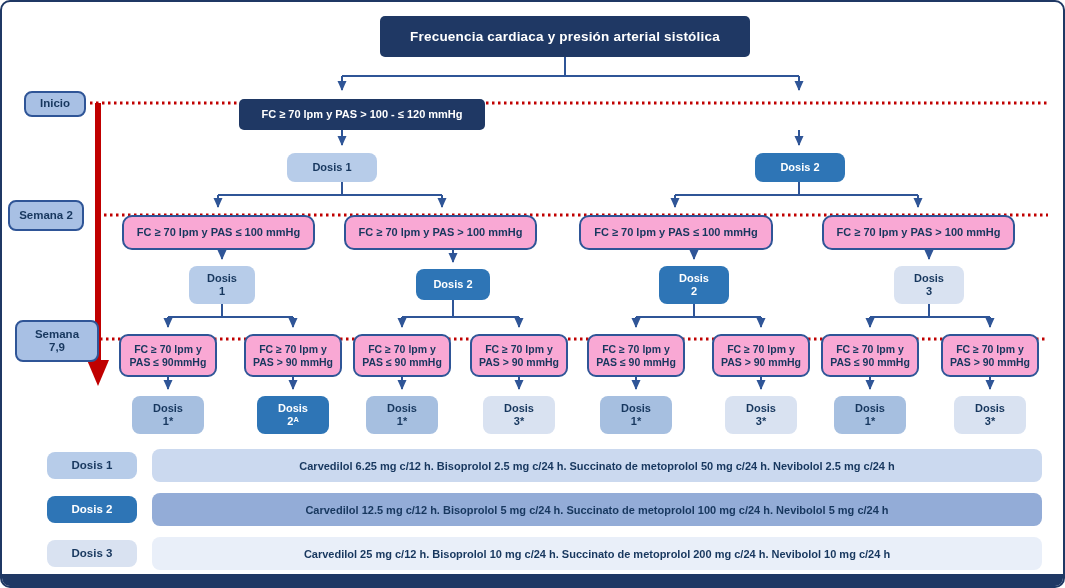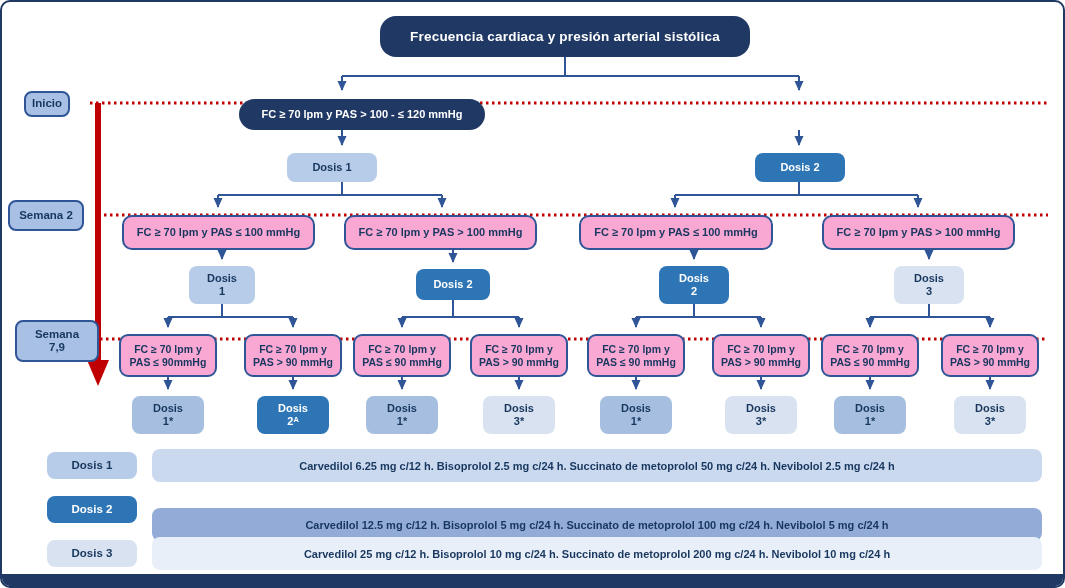--- a/index.html
+++ b/index.html
@@ -7,21 +7,21 @@
     position:relative;width:1061px;height:584px;margin:0;
     border:2px solid #1F3864;border-radius:10px;background:#fff;
     overflow:hidden;font-family:"Liberation Sans",sans-serif;
   }
   .wires{position:absolute;left:0;top:0;z-index:1;}
   .box{
     position:absolute;z-index:2;display:flex;align-items:center;justify-content:center;
     text-align:center;font-weight:bold;white-space:pre-line;line-height:1.15;
     border-radius:8px;color:#17375E;box-sizing:border-box;
   }
-  .dark{background:#1F3864;color:#fff;border-radius:16px;}
+  .dark{background:#1F3864;color:#fff;border-radius:5px;}
   .title{font-size:13.5px;letter-spacing:.2px;}
   .branch{font-size:11px;}
   .cond{background:#f9a8d4;border:2px solid #2F5597;border-radius:10px;font-size:11px;}
   .small{font-size:10.5px;border-radius:9px;}
   .rowlabel{background:#A8C0E4;border:2px solid #2F5597;font-size:11.5px;}
   .tone-light{background:#B7CCE9;font-size:11px;}
   .tone-med{background:#A6BFE0;font-size:11px;}
   .tone-pale{background:#D9E2F1;font-size:11px;}
   .tone-blue{background:#2E75B6;color:#fff;font-size:11px;}
   .chip{font-size:11.5px;}
@@ -89,21 +89,21 @@
       <path d="M517 375 L517 387" marker-end="url(#mb)"></path>
       <path d="M634 375 L634 387" marker-end="url(#mb)"></path>
       <path d="M759 375 L759 387" marker-end="url(#mb)"></path>
       <path d="M868 375 L868 387" marker-end="url(#mb)"></path>
       <path d="M988 375 L988 387" marker-end="url(#mb)"></path>
     </g>
   </svg>
 
   <div class="box dark title" style="left:378px;top:14px;width:370px;height:41px;">Frecuencia cardiaca y presión arterial sistólica</div>
 
-  <div class="box rowlabel" style="left:22px;top:89px;width:46px;height:26px;">Inicio</div>
+  <div class="box rowlabel" style="left:22px;top:89px;width:62px;height:26px;">Inicio</div>
   <div class="box rowlabel" style="left:6px;top:198px;width:76px;height:31px;">Semana 2</div>
   <div class="box rowlabel" style="left:13px;top:318px;width:84px;height:42px;">Semana
 7,9</div>
 
   <div class="box dark branch" style="left:237px;top:97px;width:246px;height:31px;">FC ≥ 70 lpm y PAS &gt; 100 - ≤ 120 mmHg</div>
 
   <div class="box tone-light" style="left:285px;top:151px;width:90px;height:29px;">Dosis 1</div>
   <div class="box tone-blue" style="left:753px;top:151px;width:90px;height:29px;">Dosis 2</div>
 
   <div class="box cond" style="left:120px;top:213px;width:193px;height:35px;">FC ≥ 70 lpm y PAS ≤ 100 mmHg</div>
@@ -150,19 +150,19 @@
 3*</div>
   <div class="box tone-med" style="left:832px;top:394px;width:72px;height:38px;">Dosis
 1*</div>
   <div class="box tone-pale" style="left:952px;top:394px;width:72px;height:38px;">Dosis
 3*</div>
 
   <div class="box tone-light chip" style="left:45px;top:450px;width:90px;height:27px;">Dosis 1</div>
   <div class="band band1" style="left:150px;top:447px;width:890px;height:33px;">Carvedilol 6.25 mg c/12 h. Bisoprolol 2.5 mg c/24 h. Succinato de metoprolol 50 mg c/24 h. Nevibolol 2.5 mg c/24 h</div>
 
   <div class="box tone-blue chip" style="left:45px;top:494px;width:90px;height:27px;">Dosis 2</div>
-  <div class="band band2" style="left:150px;top:506px;width:890px;height:33px;">Carvedilol 12.5 mg c/12 h. Bisoprolol 5 mg c/24 h. Succinato de metoprolol 100 mg c/24 h. Nevibolol 5 mg c/24 h</div>
+  <div class="band band2" style="left:150px;top:491px;width:890px;height:33px;">Carvedilol 12.5 mg c/12 h. Bisoprolol 5 mg c/24 h. Succinato de metoprolol 100 mg c/24 h. Nevibolol 5 mg c/24 h</div>
 
   <div class="box tone-pale chip" style="left:45px;top:538px;width:90px;height:27px;">Dosis 3</div>
   <div class="band band3" style="left:150px;top:535px;width:890px;height:33px;">Carvedilol 25 mg c/12 h. Bisoprolol 10 mg c/24 h. Succinato de metoprolol 200 mg c/24 h. Nevibolol 10 mg c/24 h</div>
 
   <div class="bottombar"></div>
 </div>
 
 </body></html>

